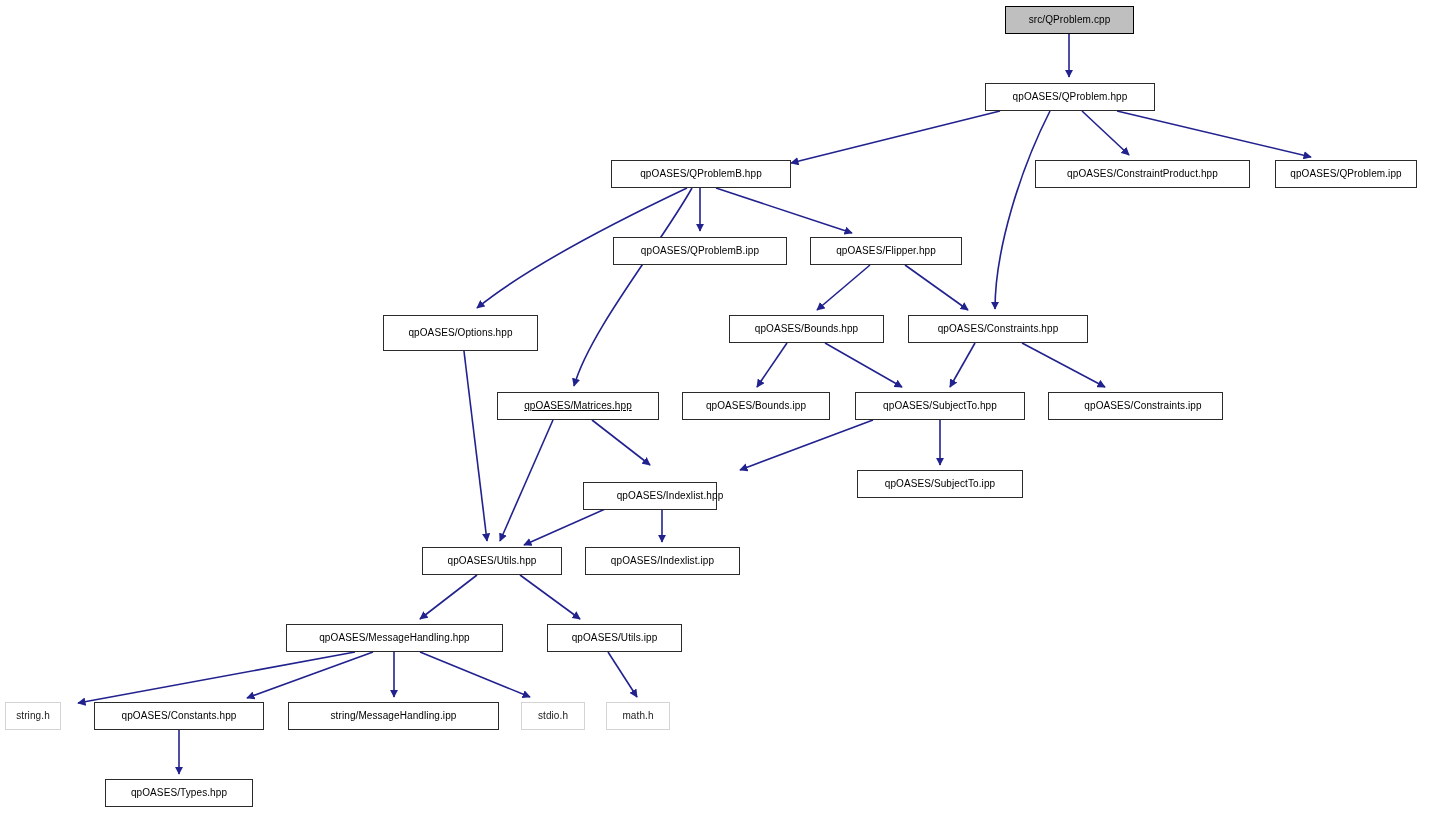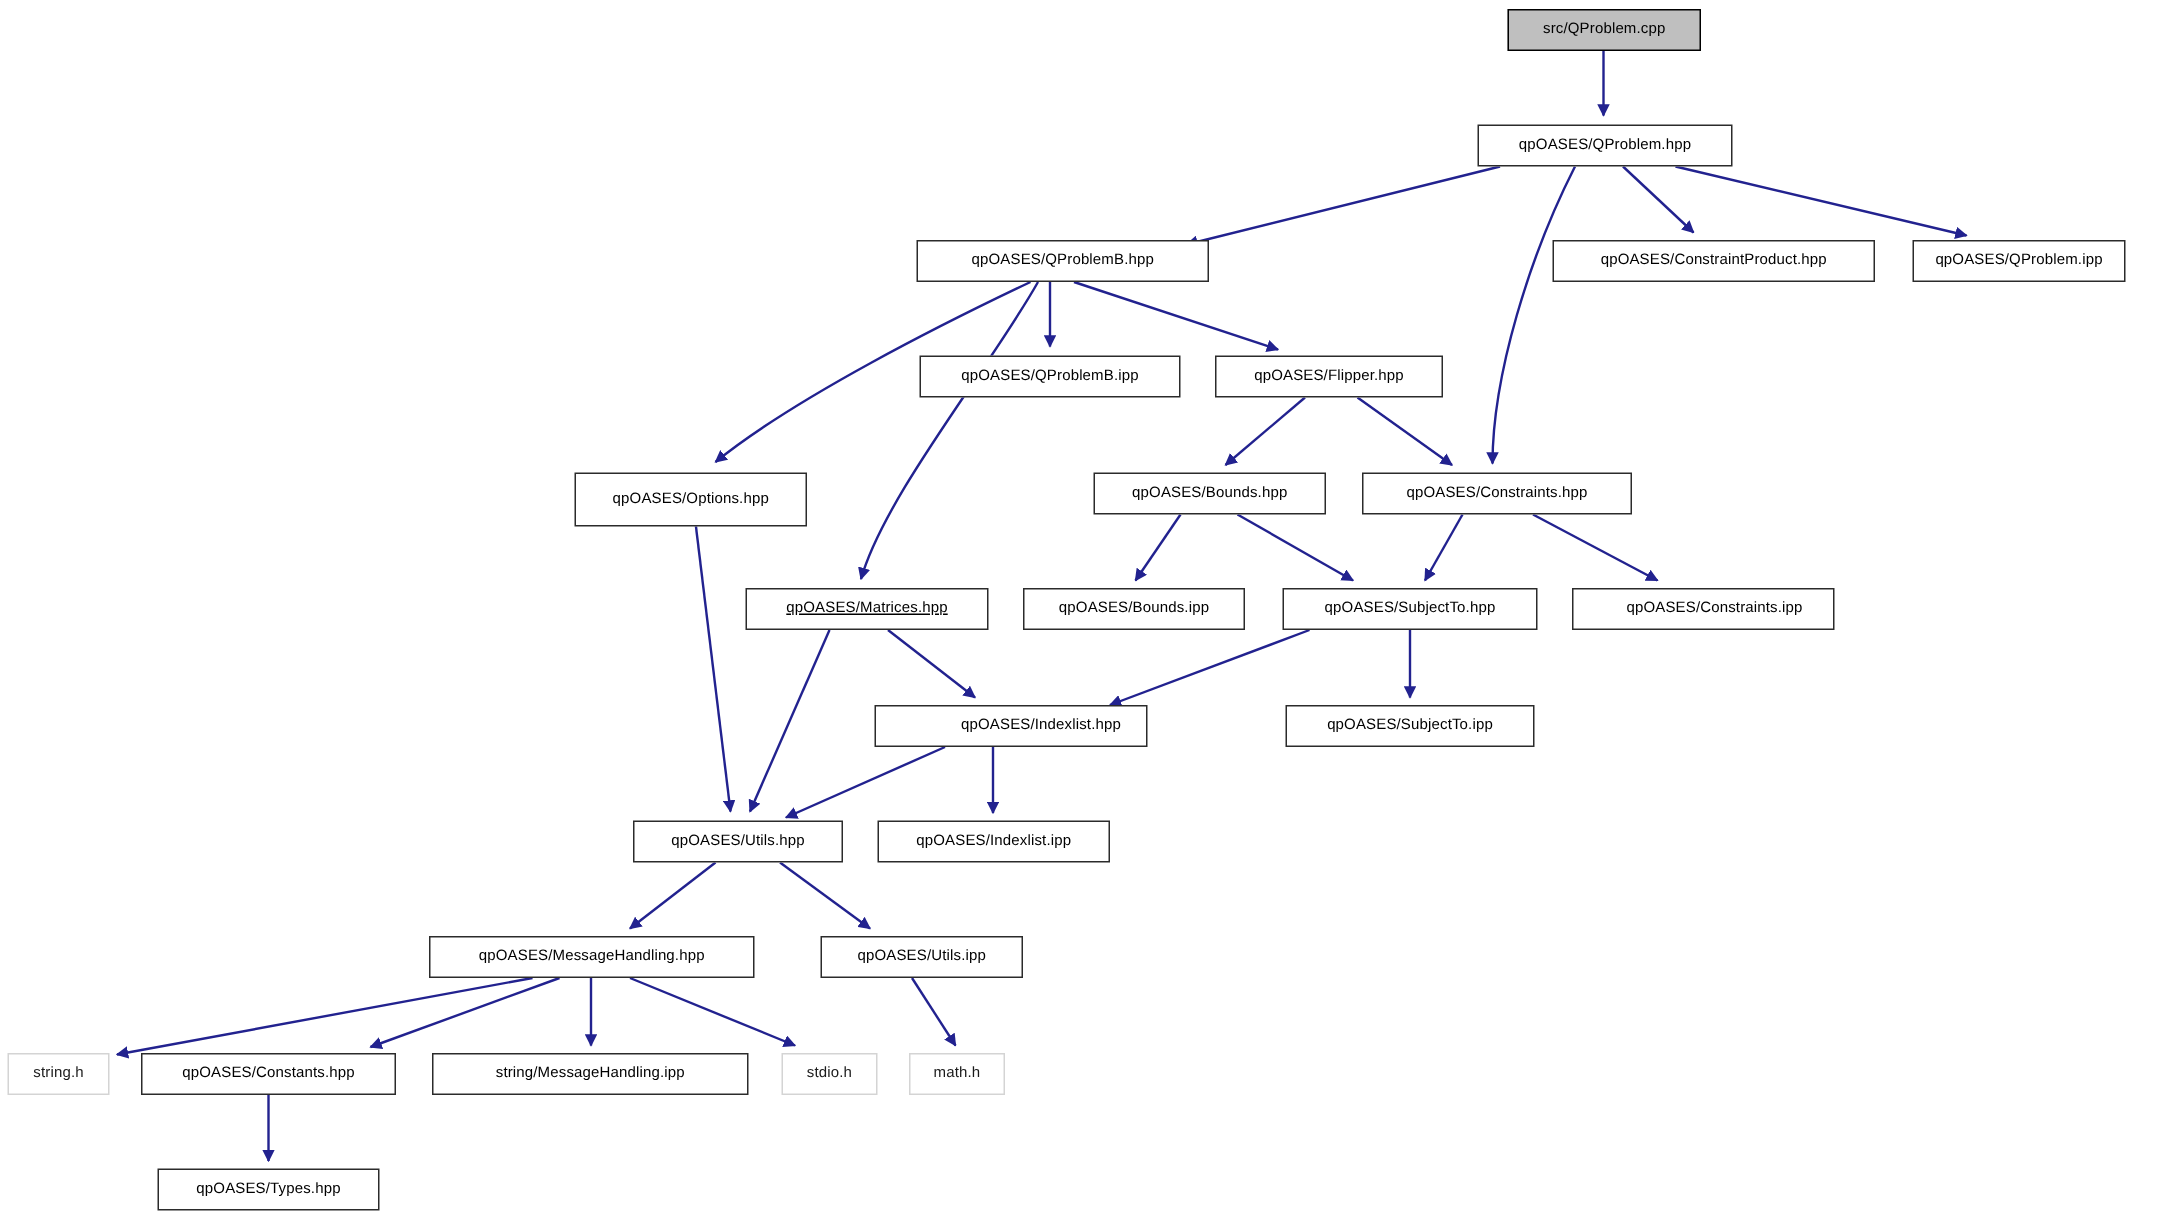--- a/index.html
+++ b/index.html
@@ -95,38 +95,38 @@
         <path d="M 373,652 L 247,698" fill="none" stroke="#22228f" stroke-width="1.6" marker-end="url(#arrow)"></path>
         <path d="M 394,652 L 394,697" fill="none" stroke="#22228f" stroke-width="1.6" marker-end="url(#arrow)"></path>
         <path d="M 420,652 L 530,697" fill="none" stroke="#22228f" stroke-width="1.6" marker-end="url(#arrow)"></path>
         <path d="M 608,652 L 637,697" fill="none" stroke="#22228f" stroke-width="1.6" marker-end="url(#arrow)"></path>
         <path d="M 179,730 L 179,774" fill="none" stroke="#22228f" stroke-width="1.6" marker-end="url(#arrow)"></path>
       </g>
   </svg>
   <div id="nodes">
       <div class="node root" style="left: 1005px; top: 6px; width: 129px; height: 28px;">src/QProblem.cpp</div>
       <div class="node lib" style="left: 985px; top: 83px; width: 170px; height: 28px;">qpOASES/QProblem.hpp</div>
-      <div class="node lib" style="left: 611px; top: 160px; width: 195px; height: 28px;">qpOASES/QProblemB.hpp</div>
+      <div class="node lib" style="left: 611px; top: 160px; width: 180px; height: 28px;">qpOASES/QProblemB.hpp</div>
       <div class="node lib" style="left: 1035px; top: 160px; width: 215px; height: 28px;">qpOASES/ConstraintProduct.hpp</div>
       <div class="node lib" style="left: 1275px; top: 160px; width: 142px; height: 28px;">qpOASES/QProblem.ipp</div>
       <div class="node lib" style="left: 613px; top: 237px; width: 174px; height: 28px;">qpOASES/QProblemB.ipp</div>
       <div class="node lib" style="left: 810px; top: 237px; width: 152px; height: 28px;">qpOASES/Flipper.hpp</div>
       <div class="node lib" style="left: 383px; top: 315px; width: 155px; height: 36px;">qpOASES/Options.hpp</div>
       <div class="node lib" style="left: 729px; top: 315px; width: 155px; height: 28px;">qpOASES/Bounds.hpp</div>
       <div class="node lib" style="left: 908px; top: 315px; width: 180px; height: 28px;">qpOASES/Constraints.hpp</div>
       <div class="node lib" style="left: 497px; top: 392px; width: 162px; height: 28px; text-decoration: underline;">qpOASES/Matrices.hpp</div>
       <div class="node lib" style="left: 682px; top: 392px; width: 148px; height: 28px;">qpOASES/Bounds.ipp</div>
       <div class="node lib" style="left: 855px; top: 392px; width: 170px; height: 28px;">qpOASES/SubjectTo.hpp</div>
       <div class="node lib" style="left: 1048px; top: 392px; width: 175px; height: 28px; padding-left: 15px;">qpOASES/Constraints.ipp</div>
-      <div class="node lib" style="left: 583px; top: 470px; width: 182px; height: 28px; padding-left: 40px;">qpOASES/Indexlist.hpp</div>
+      <div class="node lib" style="left: 583px; top: 482px; width: 134px; height: 28px; padding-left: 40px;">qpOASES/Indexlist.hpp</div>
       <div class="node lib" style="left: 857px; top: 470px; width: 166px; height: 28px;">qpOASES/SubjectTo.ipp</div>
       <div class="node lib" style="left: 422px; top: 547px; width: 140px; height: 28px;">qpOASES/Utils.hpp</div>
       <div class="node lib" style="left: 585px; top: 547px; width: 155px; height: 28px;">qpOASES/Indexlist.ipp</div>
       <div class="node lib" style="left: 286px; top: 624px; width: 217px; height: 28px;">qpOASES/MessageHandling.hpp</div>
       <div class="node lib" style="left: 547px; top: 624px; width: 135px; height: 28px;">qpOASES/Utils.ipp</div>
-      <div class="node system" style="left: 5px; top: 702px; width: 68px; height: 28px;">string.h</div>
+      <div class="node system" style="left: 5px; top: 702px; width: 56px; height: 28px;">string.h</div>
       <div class="node lib" style="left: 94px; top: 702px; width: 170px; height: 28px;">qpOASES/Constants.hpp</div>
       <div class="node lib" style="left: 288px; top: 702px; width: 211px; height: 28px;">string/MessageHandling.ipp</div>
       <div class="node system" style="left: 521px; top: 702px; width: 64px; height: 28px;">stdio.h</div>
       <div class="node system" style="left: 606px; top: 702px; width: 64px; height: 28px;">math.h</div>
       <div class="node lib" style="left: 105px; top: 779px; width: 148px; height: 28px;">qpOASES/Types.hpp</div>
     </div>
 </div>
 
 </body></html>

